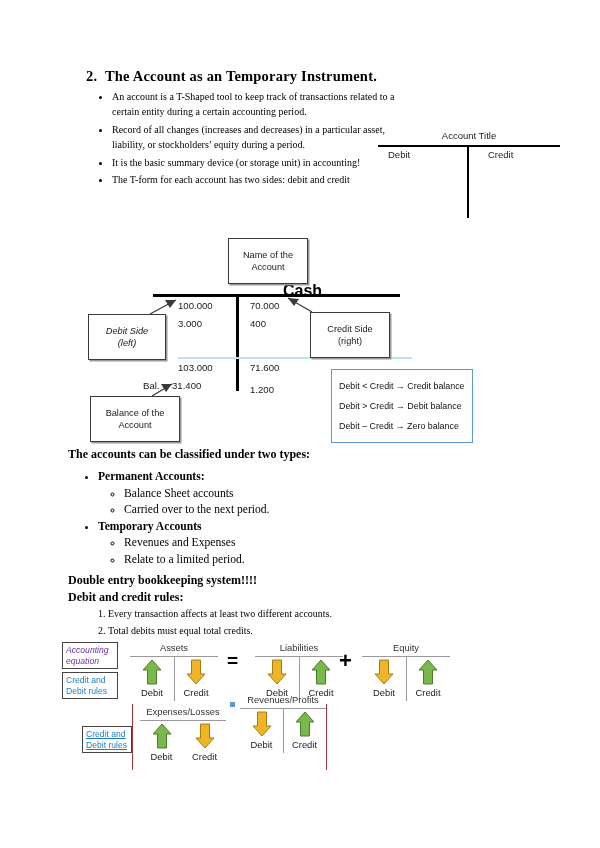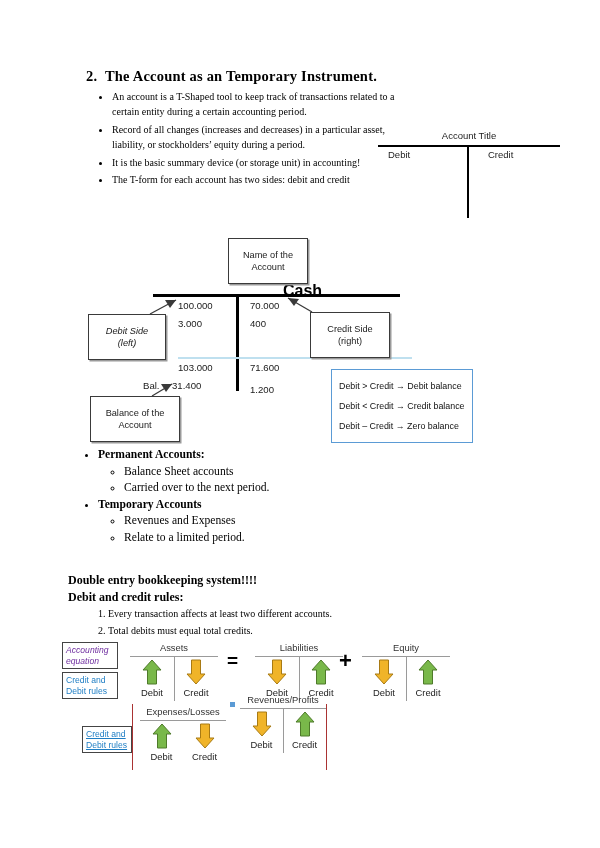--- a/index.html
+++ b/index.html
@@ -93,21 +93,21 @@
     padding:6px 7px;
   }
   .rules-box .rl {
     font-family:"Liberation Sans", sans-serif;
     font-size:8.9px; line-height:20px; color:#111; white-space:nowrap;
   }
 
   
   .classify { position:absolute; left:68px; top:447px; width:330px; }
   .classify .lead { font-size:12px; font-weight:bold; }
-  .classify ul { margin:0 0 0 0; padding-left:30px; list-style:disc; }
+  .classify ul { margin:7px 0 0 0; padding-left:30px; list-style:disc; }
   .classify ul li { font-size:11.6px; font-weight:bold; line-height:16.5px; }
   .classify ul ul { padding-left:26px; list-style:circle; margin:0; }
   .classify ul ul li { font-weight:normal; font-size:11.6px; line-height:16.5px; }
 
   
   .dbl { position:absolute; left:68px; top:572px; width:360px; }
   .dbl .h1, .dbl .h2 { font-size:12px; font-weight:bold; line-height:16.5px; }
   .dbl ol { margin:1px 0 0 0; padding-left:30px; }
   .dbl ol li { font-size:10px; line-height:16.5px;margin-left:10px; }
 
@@ -230,26 +230,27 @@
       <div>Credit Side</div>
       <div>(right)</div>
     </div>
     <div class="callout co-bal">
       <div>Balance of the</div>
       <div>Account</div>
     </div>
   </div>
 
   <div class="rules-box">
+    <div class="rl">Debit &lt; Credit → Credit balance</div>
     <div class="rl">Debit &gt; Credit → Debit balance</div>
-    <div class="rl">Debit &lt; Credit → Credit balance</div>
     <div class="rl">Debit – Credit → Zero balance</div>
   </div>
 
   <div class="classify">
+    <div class="lead">The accounts can be classified under two types:</div>
     <ul>
       <li>
         <span>Permanent Accounts:</span>
         <ul>
           <li>Balance Sheet accounts</li>
           <li>Carried over to the next period.</li>
         </ul>
       </li>
       <li>
         <span>Temporary Accounts</span>

